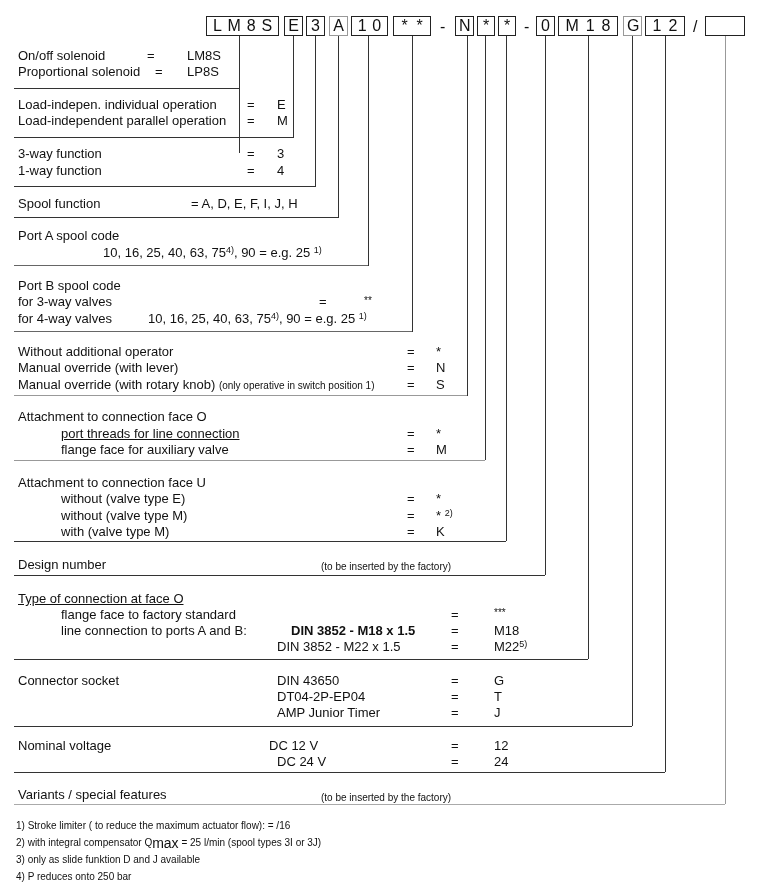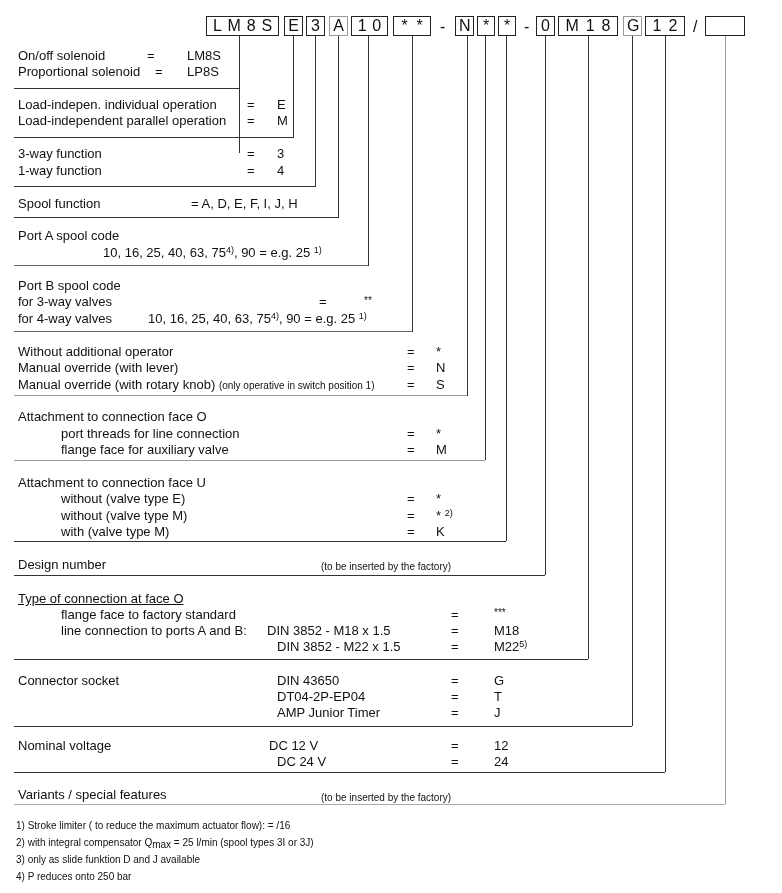--- a/index.html
+++ b/index.html
@@ -9,21 +9,21 @@
          display:flex; align-items:center; justify-content:space-around; font-size:16px; padding:0 3px; }
   .box.gray { border-color:#999; }
   .box span { display:inline-block; }
   .sep { position:absolute; top:18px; font-size:16px; }
   .vline { position:absolute; width:1.3px; background:#333; top:36px; }
   .hline { position:absolute; height:1.3px; background:#333; left:14px; }
   .t { position:absolute; white-space:nowrap; line-height:16px; }
   .small { font-size:10px; }
   .fn { font-size:10px; }
   sup { font-size:9px; vertical-align:4px; line-height:0; }
-  sub { font-size:10px; vertical-align:-2px; line-height:0; }
+  sub { font-size:14px; vertical-align:-2px; line-height:0; }
 </style>
 </head>
 <body>
 
 <div>
   <div class="box" style="left:206px;width:73px;">
     <span>L</span>
     <span>M</span>
     <span>8</span>
     <span>S</span>
@@ -160,21 +160,21 @@
   <span class="t" style="left:18px;top:360px;">Manual override (with lever)</span>
   <span class="t" style="left:407px;top:360px;">=</span>
   <span class="t" style="left:436px;top:360px;">N</span>
   <span class="t" style="left:18px;top:377px;"><span>Manual override (with rotary knob)</span> <span class="small">(only operative in switch position 1)</span></span>
   <span class="t" style="left:407px;top:377px;">=</span>
   <span class="t" style="left:436px;top:377px;">S</span>
 </div>
 
 <div>
   <span class="t" style="left:18px;top:409px;">Attachment to connection face O</span>
-  <span class="t" style="left:61px;top:426px;">port threads for line connection</span>
+  <span class="t" style="left:61px;top:426px;text-decoration:underline;">port threads for line connection</span>
   <span class="t" style="left:407px;top:426px;">=</span>
   <span class="t" style="left:436px;top:426px;">*</span>
   <span class="t" style="left:61px;top:442px;">flange face for auxiliary valve</span>
   <span class="t" style="left:407px;top:442px;">=</span>
   <span class="t" style="left:436px;top:442px;">M</span>
 </div>
 
 <div>
   <span class="t" style="left:18px;top:475px;">Attachment to connection face U</span>
   <span class="t" style="left:61px;top:491px;">without (valve type E)</span>
@@ -192,21 +192,21 @@
   <span class="t" style="left:18px;top:557px;">Design number</span>
   <span class="t small" style="left:321px;top:559px;">(to be inserted by the factory)</span>
 </div>
 
 <div>
   <span class="t" style="left:18px;top:591px;text-decoration:underline;">Type of connection at face O</span>
   <span class="t" style="left:61px;top:607px;">flange face to factory standard</span>
   <span class="t" style="left:451px;top:607px;">=</span>
   <span class="t small" style="left:494px;top:605px;">***</span>
   <span class="t" style="left:61px;top:623px;">line connection to ports A and B:</span>
-  <span class="t" style="left:267px;top:623px;">DIN 3852 - M18 x 1.5</span>
+  <span class="t" style="left:291px;top:623px;font-weight:bold;">DIN 3852 - M18 x 1.5</span>
   <span class="t" style="left:451px;top:623px;">=</span>
   <span class="t" style="left:494px;top:623px;">M18</span>
   <span class="t" style="left:277px;top:639px;">DIN 3852 - M22 x 1.5</span>
   <span class="t" style="left:451px;top:639px;">=</span>
   <span class="t" style="left:494px;top:639px;"><span>M22</span><sup>5)</sup></span>
 </div>
 
 <div>
   <span class="t" style="left:18px;top:673px;">Connector socket</span>
   <span class="t" style="left:277px;top:673px;">DIN 43650</span>

